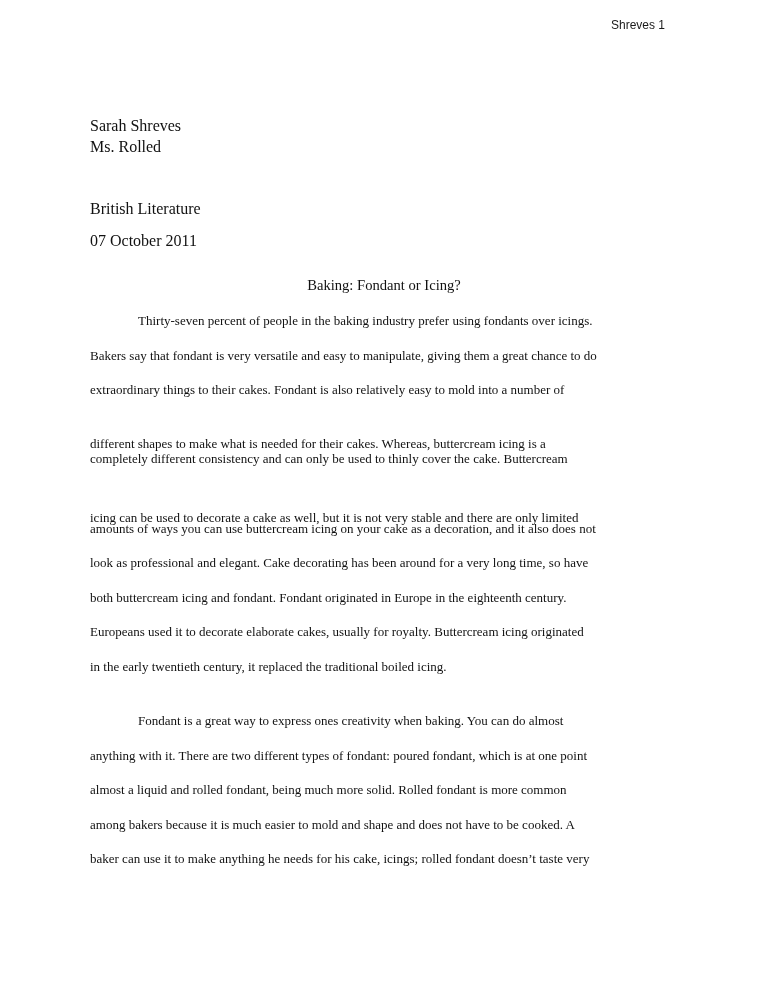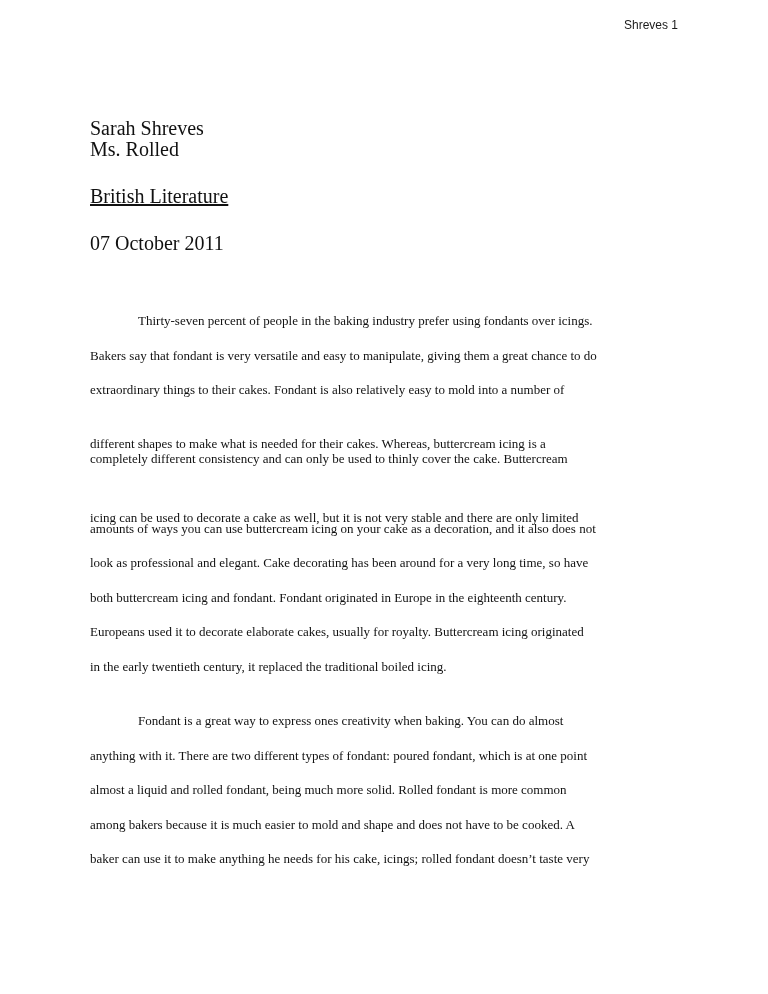--- a/index.html
+++ b/index.html
@@ -18,31 +18,31 @@
       position: absolute;
       left: 0;
       top: 0;
       width: 768px;
       height: 994px;
       background: #ffffff;
     }
     .running-header {
       position: absolute;
       top: 45px;
-      right: 90px;
+      right: 103px;
       font-family: "Liberation Sans", "DejaVu Sans", sans-serif;
       font-size: 12px;
       color: #1a1a1a;
       white-space: nowrap;
     }
     .heading-line {
       position: absolute;
       left: 90px;
       font-family: "Liberation Serif", "DejaVu Serif", serif;
-      font-size: 20px;
+      font-size: 16px;
       white-space: nowrap;
     }
     .title {
       position: absolute;
       left: 0;
       width: 768px;
       text-align: center;
       font-family: "Liberation Serif", "DejaVu Serif", serif;
       font-size: 14.6px;
       white-space: nowrap;
@@ -60,23 +60,24 @@
   </style>
 </head>
 <body>
 
 <div class="page" data-name="document-page">
 
   <div class="running-header" data-name="running-header-page-number" style="top: 18px;">Shreves 1</div>
 
   <div class="heading-line" style="top: 120px;" data-name="heading-author">Sarah Shreves</div>
   <div class="heading-line" style="top: 138px;" data-name="heading-instructor">Ms. Rolled</div>
-  <div class="heading-line" style="top: 185px; text-decoration: underline;" data-name="heading-course">British Literature</div>
+  <div class="heading-line" style="top: 200px;" data-name="heading-course">British Literature</div>
   <div class="heading-line" style="top: 232px;" data-name="heading-date">07 October 2011</div>
 
+  <div class="title" style="top: 277px;" data-name="essay-title">Baking: Fondant or Icing?</div>
 
   <div data-name="paragraph-1">
     <div class="pline indent" style="top: 313px;" data-name="paragraph-line">Thirty-seven percent of people in the baking industry prefer using fondants over icings.</div>
     <div class="pline" style="top: 347.6px;" data-name="paragraph-line">Bakers say that fondant is very versatile and easy to manipulate, giving them a great chance to do</div>
     <div class="pline" style="top: 382.2px; text-align: center;" data-name="paragraph-line">extraordinary things to their cakes. Fondant is also relatively easy to mold into a number of</div>
     <div class="pline" style="top: 436px;" data-name="paragraph-line">different shapes to make what is needed for their cakes. Whereas, buttercream icing is a</div>
     <div class="pline" style="top: 451.4px;" data-name="paragraph-line">completely different consistency and can only be used to thinly cover the cake. Buttercream</div>
     <div class="pline" style="top: 510px;" data-name="paragraph-line">icing can be used to decorate a cake as well, but it is not very stable and there are only limited</div>
     <div class="pline" style="top: 520.6px;" data-name="paragraph-line">amounts of ways you can use buttercream icing on your cake as a decoration, and it also does not</div>
     <div class="pline" style="top: 555.2px;" data-name="paragraph-line">look as professional and elegant. Cake decorating has been around for a very long time, so have</div>

